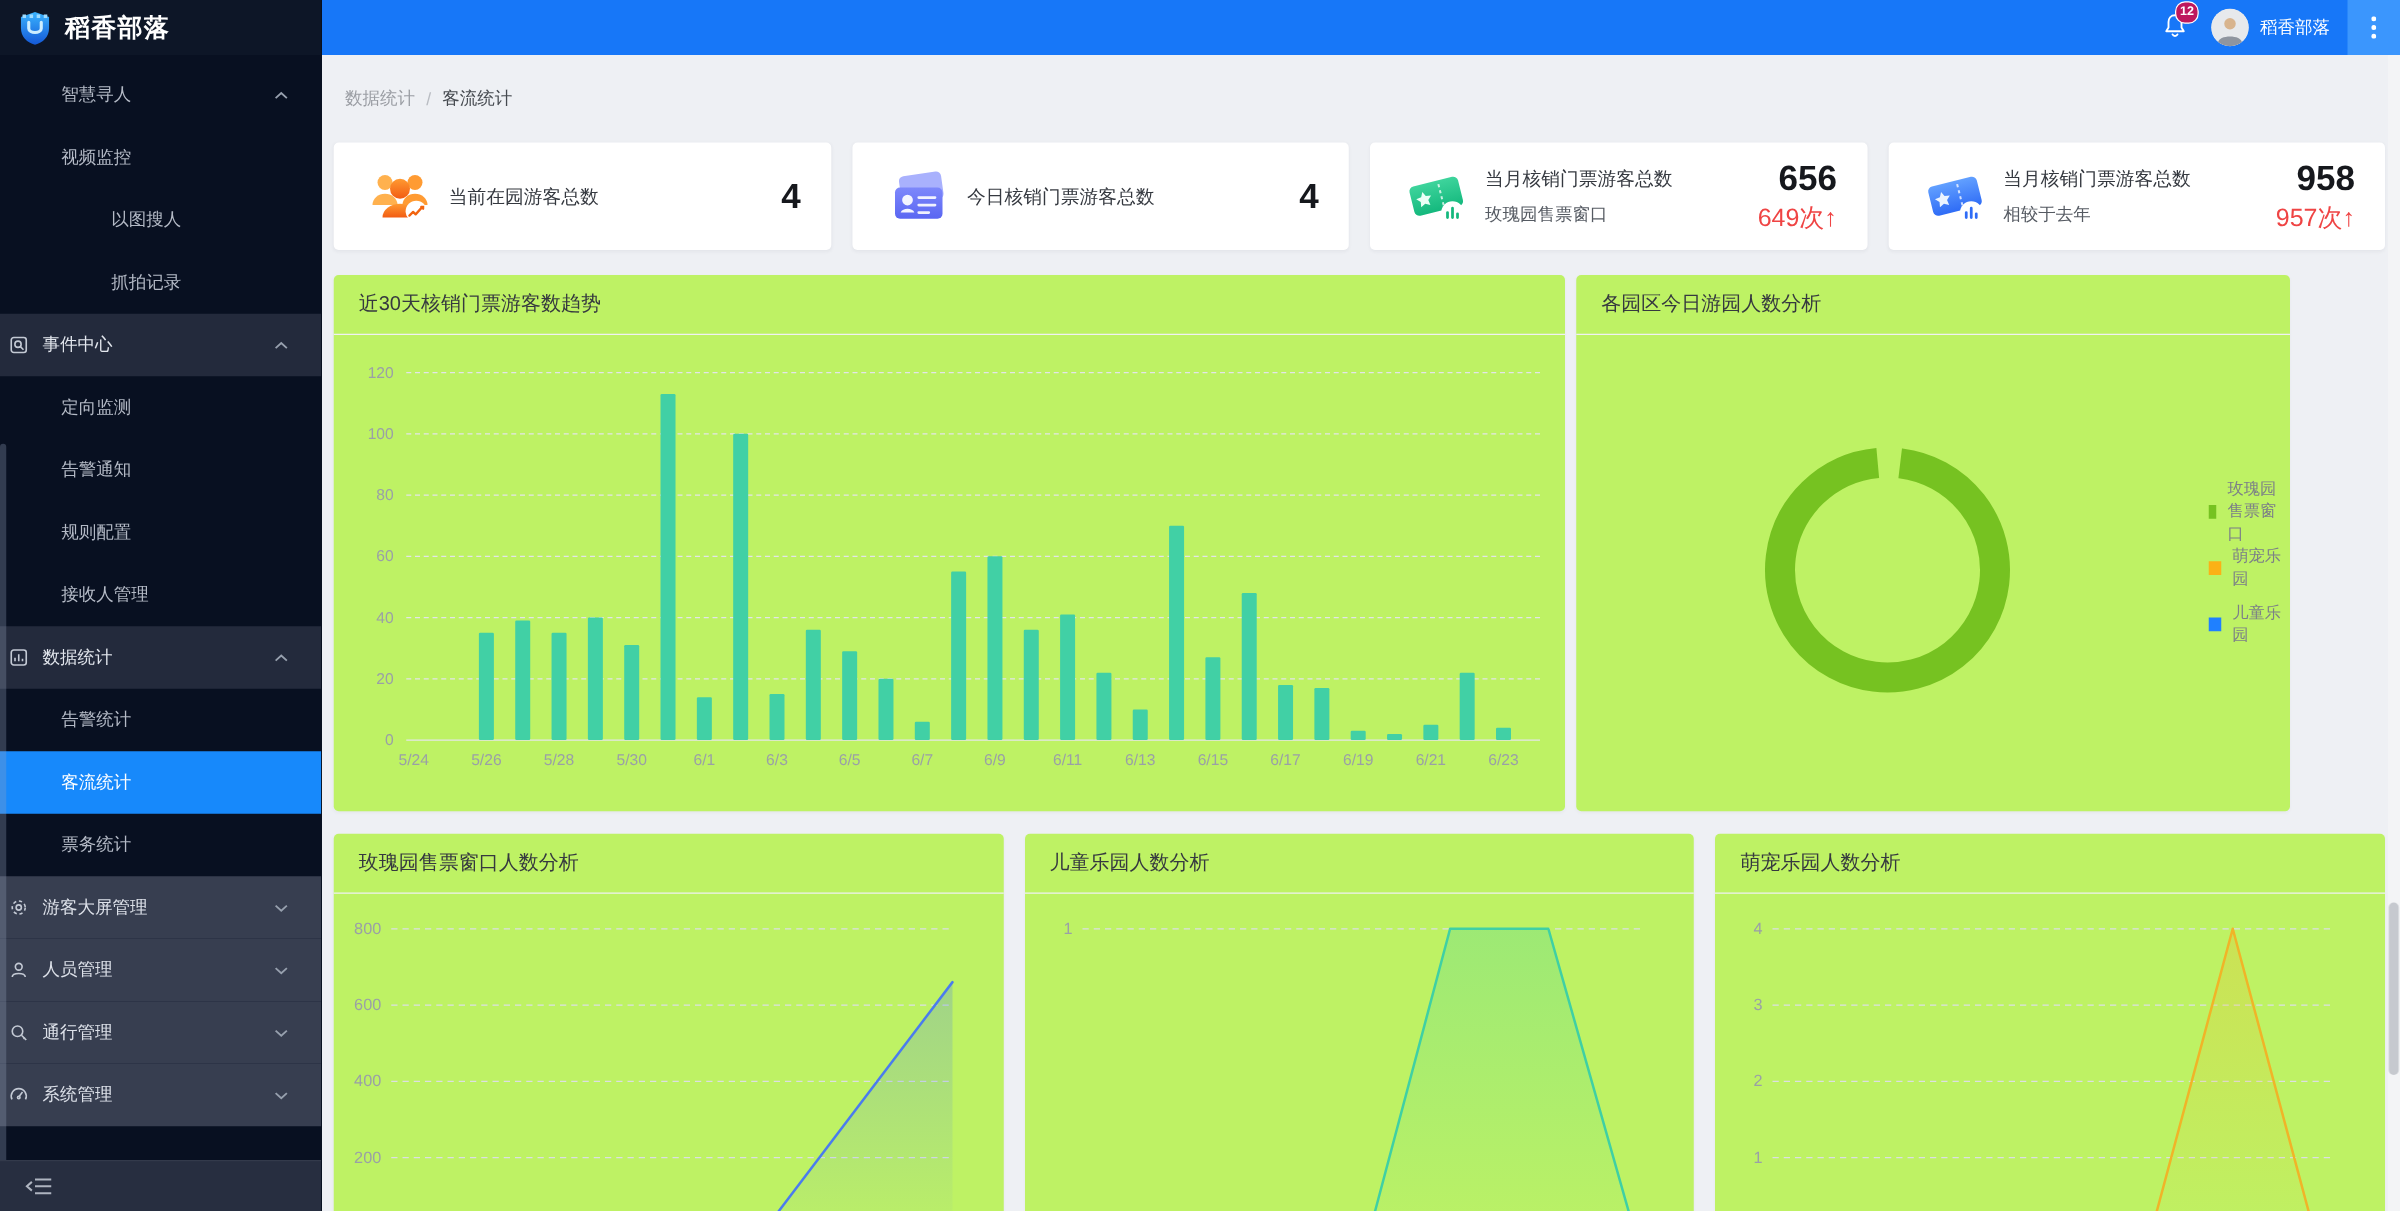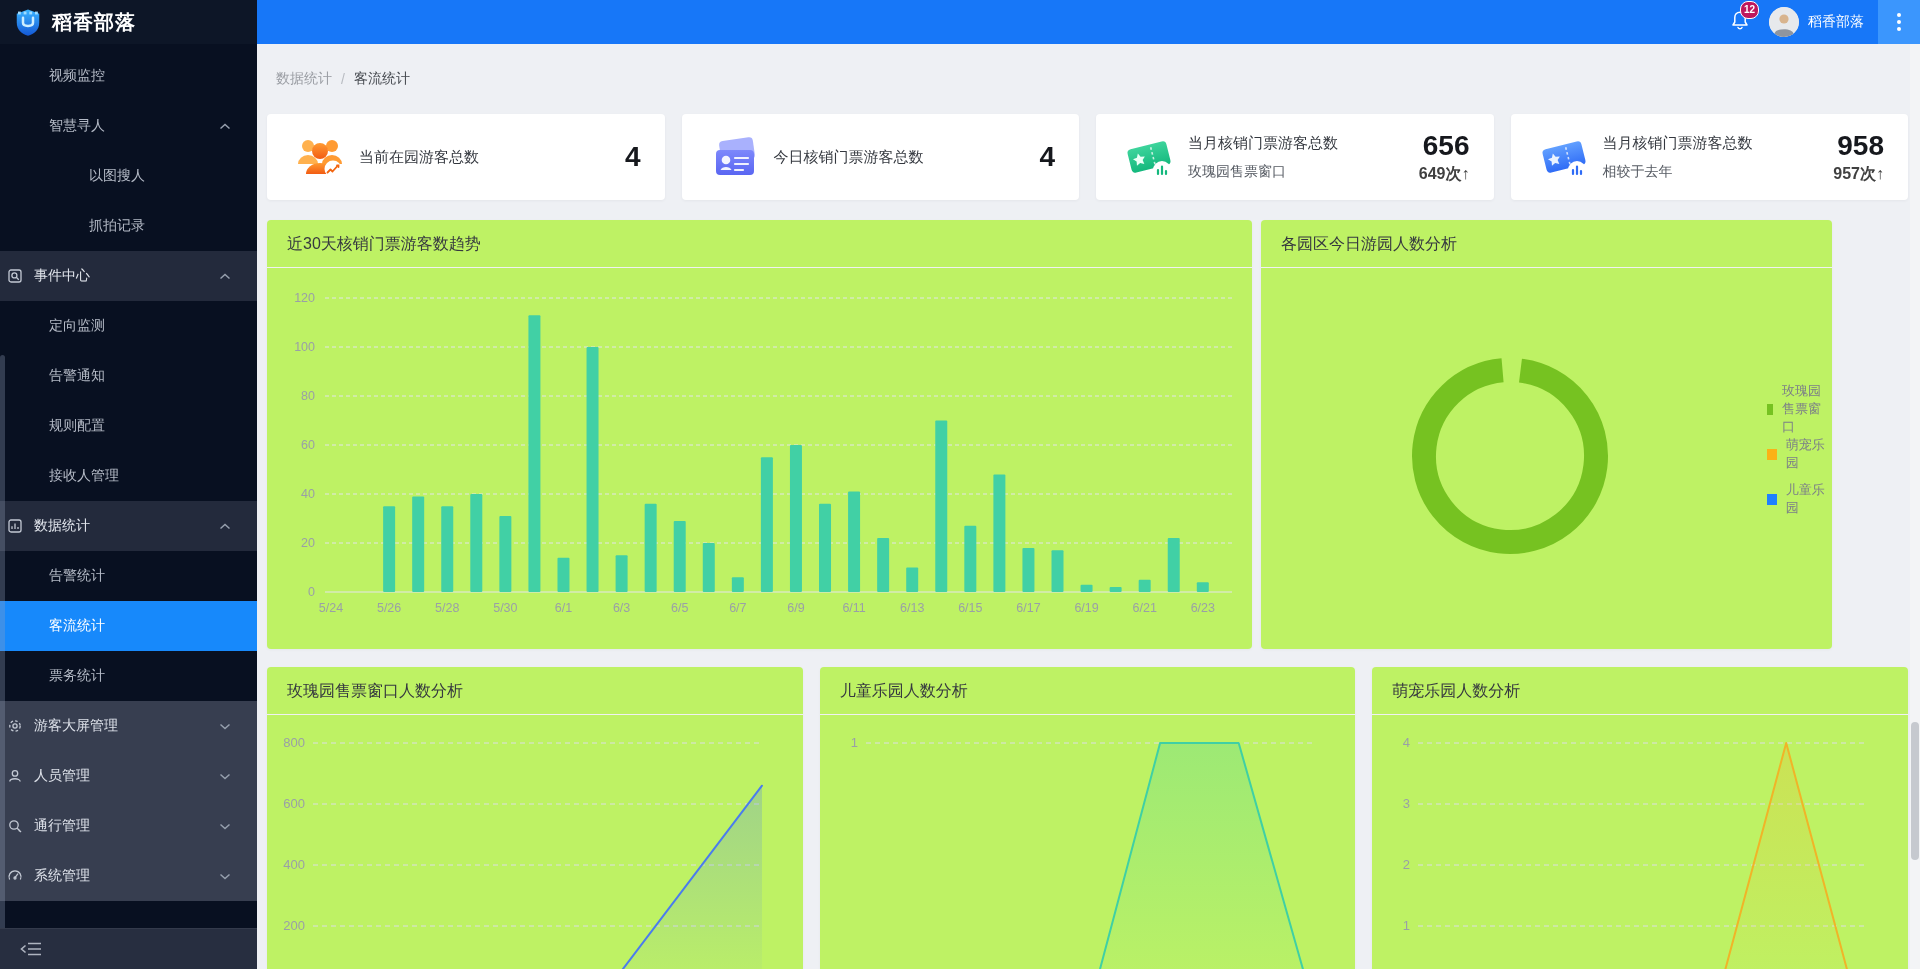--- a/index.html
+++ b/index.html
@@ -34,21 +34,21 @@
   .bc-sep{color:#b9bcc2}
   .bc-cur{color:#45494f}
   .cards{display:flex;gap:17px}
   .card{flex:1;background:#fff;border-radius:4px;height:86px;display:flex;align-items:center;padding:0 24px 0 26px;box-sizing:border-box;box-shadow:0 1px 3px rgba(30,40,60,.05)}
   .card-icon{width:54px;height:54px;margin-right:10px;flex:none}
   .card-mid{flex:1;padding-left:2px}
   .card-label{font-size:15px;color:#34383f}
   .card-sub{font-size:14px;color:#555a62;margin-top:10px}
   .card-right{text-align:right}
   .card-value{font-size:28px;font-weight:bold;color:#16181d}
-  .card-delta{font-size:16px;font-weight:bold;color:#404040;margin-top:2px}
+  .card-delta{font-size:20px;font-weight:normal;color:#ef4444;margin-top:2px}
   .row2{display:flex;gap:9px;margin-top:20px}
   .panel{background:#bef264;border-radius:4px;box-shadow:0 1px 3px rgba(30,40,60,.04)}
   .p-head{height:47px;line-height:47px;padding-left:20px;font-size:16px;color:#36393f;border-bottom:1px solid #f0f1f3;font-weight:500}
   .panel-bar{width:985px;height:429px;box-sizing:border-box}
   .panel-donut{width:571px;height:429px;position:relative;box-sizing:border-box}
   .donut-legend{position:absolute;left:506px;top:180px}
   .lg-row{display:flex;align-items:center;height:18px;margin-bottom:27px;cursor:pointer}
   .lg-sq{width:11px;height:11px;margin-right:9px}
   .lg-label{font-size:13px;color:#7c8087}
   .row3{display:flex;gap:17px;margin-top:18px}
@@ -76,27 +76,27 @@
           <rect x="19.6" y="5.5" width="3.4" height="3.4"></rect>
             <rect x="26.4" y="5.5" width="3.4" height="3.4"></rect>
         </g>
         <path d="M12 13 v6 c0 5 12 5 12 0 v-6" fill="none" stroke="#cdeeff" stroke-width="3" stroke-linecap="round"></path>
       </svg>
     </span>
     <span class="logo-title">稻香部落</span>
   </div>
   <nav class="menu" id="menu">
       <div class="m-item l2">
+        <span>智慧寻人</span>
+        <span class="m-chev"><svg width="12" height="7" viewBox="0 0 12 7" fill="none" stroke="#97a0ae" stroke-width="1.5">
+            <polyline points="1.5,5.5 6,1.5 10.5,5.5"></polyline>
+          </svg></span>
+      </div>
+      <div class="m-item l2">
         <span>视频监控</span>
-      </div>
-      <div class="m-item l2">
-        <span>智慧寻人</span>
-        <span class="m-chev"><svg width="12" height="7" viewBox="0 0 12 7" fill="none" stroke="#97a0ae" stroke-width="1.5">
-            <polyline points="1.5,5.5 6,1.5 10.5,5.5"></polyline>
-          </svg></span>
       </div>
       <div class="m-item l3">
         <span>以图搜人</span>
       </div>
       <div class="m-item l3">
         <span>抓拍记录</span>
       </div>
       <div class="m-item l1">
         <span class="m-icon">
           <svg width="16" height="16" viewBox="0 0 16 16" fill="none" stroke="#c3c9d4" stroke-width="1.3">

